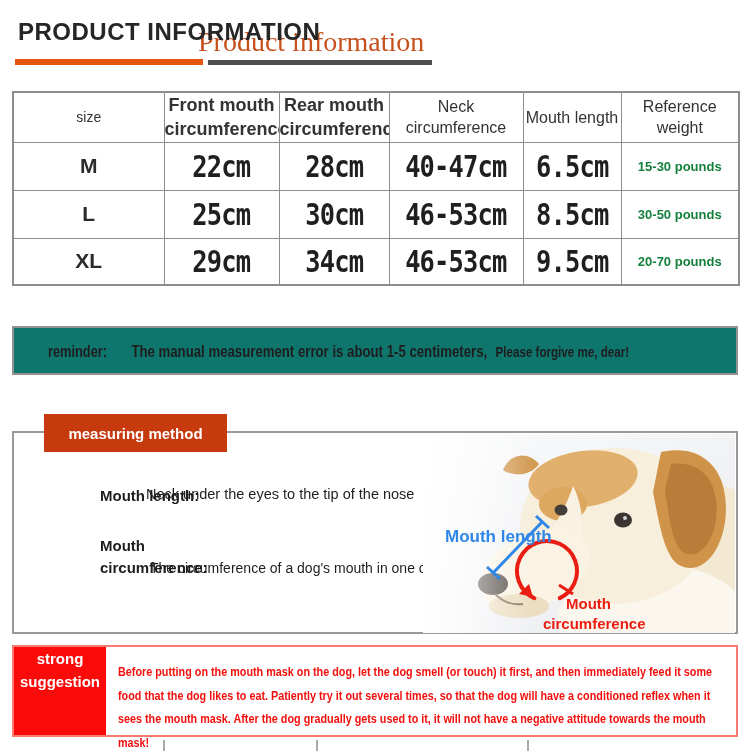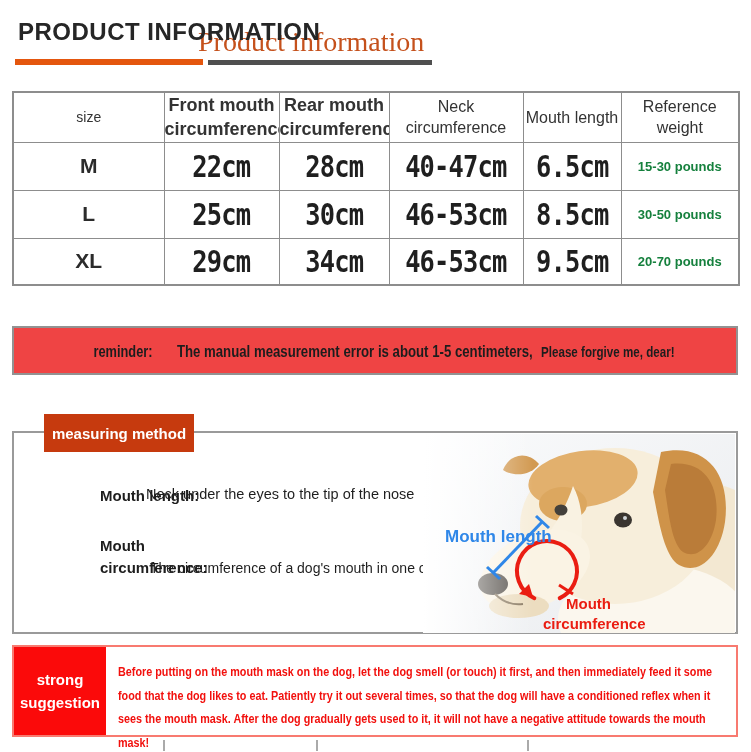--- a/index.html
+++ b/index.html
@@ -39,58 +39,58 @@
     display:inline-block; transform:scaleX(.82);
     font-family:"DejaVu Sans Mono", monospace;
     font-size:31px; font-weight:700; color:#1f1f1f; letter-spacing:-1px;
     white-space:nowrap;
   }
   td.weight-cell{ font-size:13px; font-weight:600; color:#15803d; }
 
   
   .reminder-box{
     position:absolute; left:12px; top:326px; width:726px; height:49px;
-    border:2px solid #929292; background:#ef4444;text-align:center;
+    border:2px solid #929292; background:#0f766e;
   }
   .reminder-line{
     position:absolute; left:34px; top:14px; width:840px;
     transform:scaleX(.8); transform-origin:0 0;
     white-space:nowrap; color:#1d1d1d;
   }
   .reminder-label{ font-size:16px; font-weight:700; }
   .reminder-text { font-size:16.5px; font-weight:700; margin-left:26px; }
   .reminder-small{ font-size:14.5px; font-weight:700; margin-left:6px; }
 
   
   .measuring-panel{
     position:absolute; left:12px; top:431px; width:726px; height:203px;
     border:2px solid #9a9a9a; background:#fff;
   }
   .measuring-badge{
-    position:absolute; left:30px; top:-19px; width:150px; height:38px;
+    position:absolute; left:30px; top:-19px; width:183px; height:38px;
     background:#c63a0e; color:#fff; font-size:15px; font-weight:700;
     display:flex; align-items:center; justify-content:center; z-index:3;
   }
   .m-row-label{ position:absolute; font-size:15px; font-weight:600; color:#1e1e1e; line-height:1.45;margin-left:48px; }
   .m-row-desc { position:absolute; font-size:14.5px; font-weight:500; color:#1e1e1e; }
   .ml-label{ left:38px; top:52px; }
   .ml-desc { left:132px; top:53px; }
   .mc-label{ left:38px;  top:102px; }
   .mc-desc { left:136px; top:127px; font-size:14px; }
   .dog-photo{ position:absolute; top:1px; right:1px; }
 
   
   .suggestion-box{
     position:absolute; left:12px; top:645px; width:726px; height:92px;
     border:2px solid #f87a70; background:#fff;
   }
   .suggestion-label{
     position:absolute; left:0; top:0; bottom:0; width:92px;
     background:#fb0a0a; color:#fff; font-size:15px; font-weight:700;
-    display:flex; flex-direction:column; align-items:center; justify-content:center;
+    display:flex; flex-direction:column; align-items:center; 
     line-height:1.55; text-align:center;
   }
   .suggestion-text{
     position:absolute; left:104px; top:13px; width:770px;
     transform:scaleX(.8); transform-origin:0 0;
     color:#f2100d; font-size:13.5px; font-weight:700; line-height:1.75;
   }
 
   
   .tick{ position:absolute; top:740px; width:2px; height:11px; background:#aaa; }

